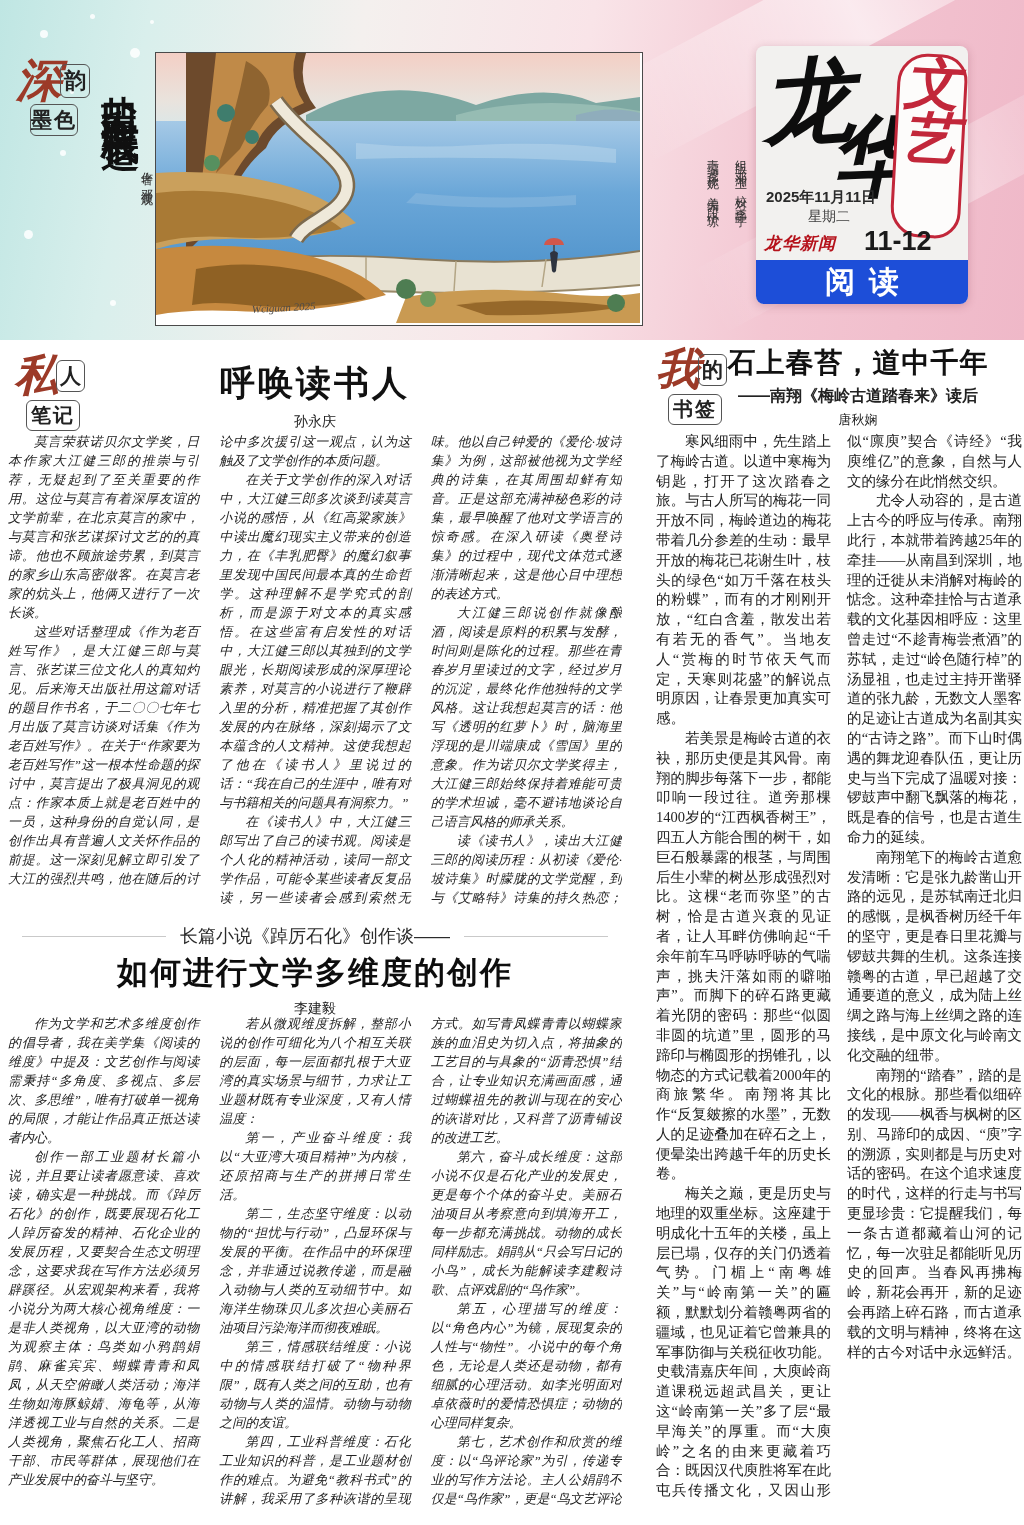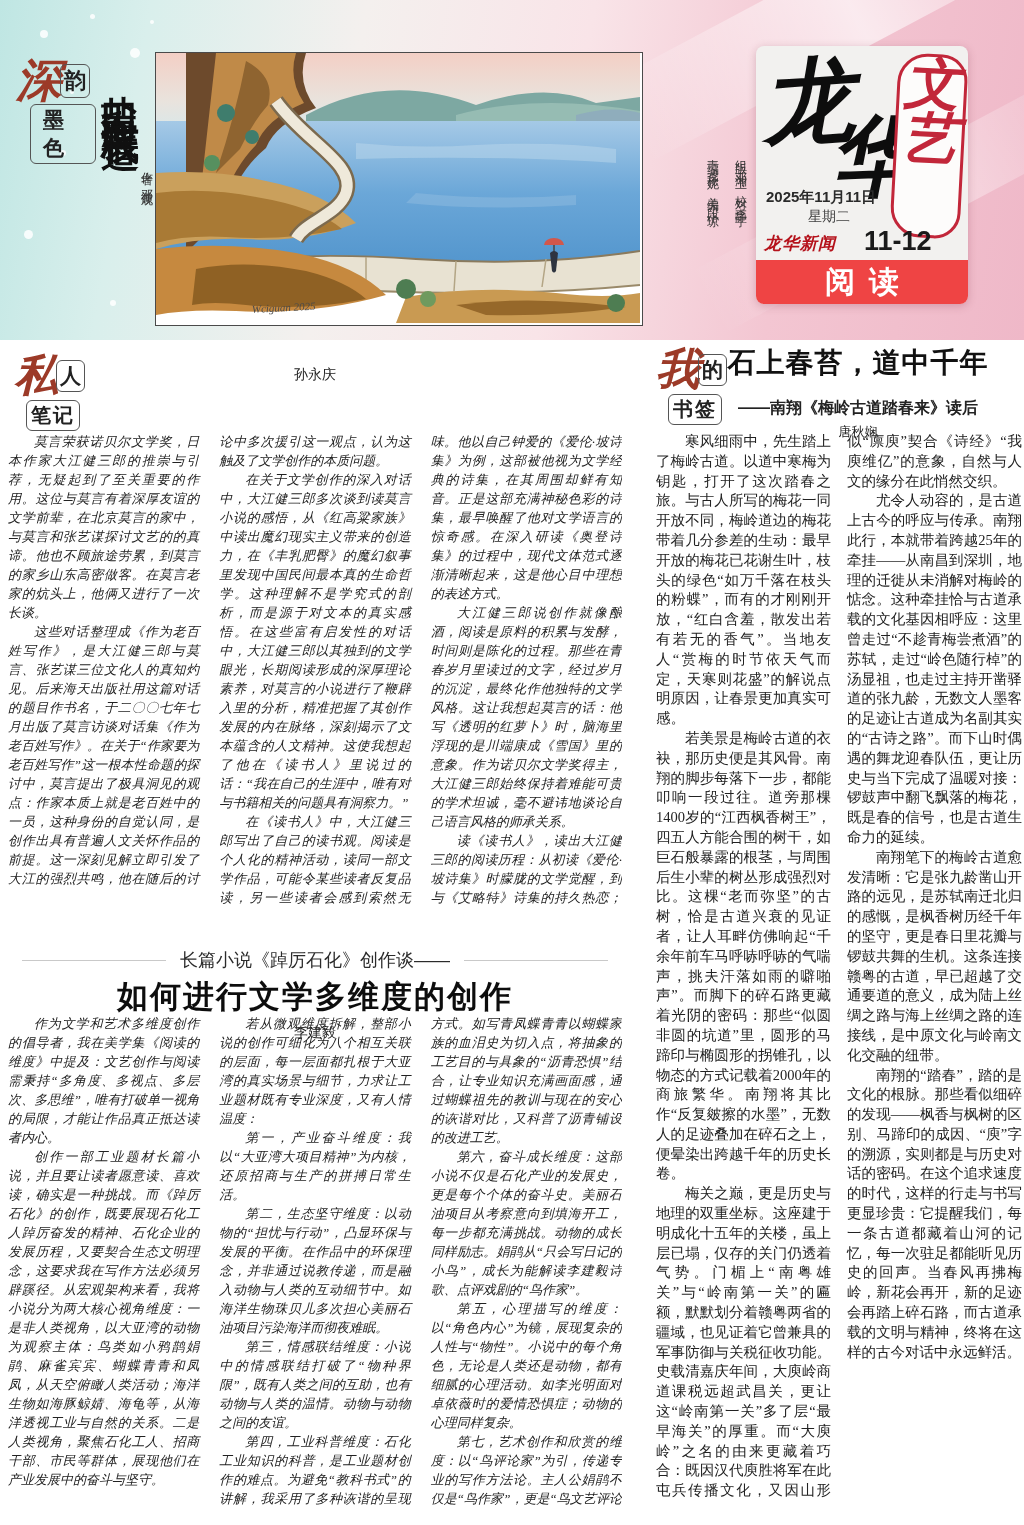--- a/index.html
+++ b/index.html
@@ -12,54 +12,54 @@
   .r1{left:600px;top:-40px;width:500px;height:90px;transform:rotate(-28deg);}
   .r2{left:680px;top:160px;width:460px;height:70px;transform:rotate(-28deg);opacity:.7;}
   .dot{position:absolute;border-radius:50%;background:#fff;opacity:.85;}
   .painting-frame{position:absolute;left:155px;top:52px;width:486px;height:272px;border:1px solid #4a4a4a;background:#fff;}
   .corner-badge{position:absolute;left:16px;top:58px;width:80px;height:90px;}
   .badge-script{font-style:italic;font-weight:bold;color:#9c3a28;position:absolute;}
   .cb-script{left:0;top:0;font-size:46px;line-height:1;}
   .cb-small{position:absolute;left:44px;top:6px;font-size:22px;font-weight:bold;color:#222;
             border:1px solid #555;border-radius:6px;padding:1px 3px;}
   .cb-box{position:absolute;left:14px;top:46px;font-size:21px;font-weight:bold;color:#222;
-          border:1px solid #555;border-radius:6px;padding:1px 12px;letter-spacing:2px;}
+          border:1px solid #555;border-radius:6px;padding:1px 0;letter-spacing:2px;}
   .vtitle{position:absolute;left:94px;top:64px;height:272px;writing-mode:vertical-rl;
           font-size:38px;font-weight:bold;letter-spacing:8px;color:#101010;}
   .vauthor{position:absolute;left:138px;top:162px;writing-mode:vertical-rl;font-size:12px;color:#333;letter-spacing:2px;}
   
   .masthead-panel{position:absolute;left:756px;top:46px;width:212px;height:258px;background:#f2f1ef;
                   border-radius:8px;box-shadow:0 2px 8px rgba(120,40,60,.25);}
   .brand-black{position:absolute;font-weight:bold;color:#0d0d0d;font-style:italic;font-family:"Liberation Serif",serif;}
   .bb1{left:6px;top:-6px;font-size:92px;transform:rotate(-4deg);}
   .bb2{left:74px;top:52px;font-size:88px;transform:rotate(-2deg);}
   .brand-red-blob{position:absolute;left:138px;top:8px;width:64px;height:178px;border:3px solid #c2273a;
                   border-radius:30px 26px 26px 30px;background:#fdfcfb;transform:rotate(3deg);text-align:center;}
   .brand-red-blob span{display:block;font-size:56px;line-height:.98;font-weight:bold;font-style:italic;color:#c2273a;}
   .mh-date{position:absolute;left:10px;top:142px;font-size:15px;font-weight:bold;color:#2a2a2a;font-family:"Liberation Sans",sans-serif;}
   .mh-weekday{position:absolute;left:52px;top:162px;font-size:14px;font-weight:normal;color:#404040;font-family:"Liberation Sans",sans-serif;}
   .mh-logo{position:absolute;left:8px;top:186px;font-size:17px;font-weight:bold;font-style:italic;color:#b5121b;letter-spacing:1px;}
   .mh-pages{position:absolute;left:108px;top:180px;font-size:27px;font-weight:bold;color:#1a1a1a;font-family:"Liberation Sans",sans-serif;}
-  .section-bar{position:absolute;left:0;bottom:0;width:100%;height:44px;background:#ef4444;border-radius:0 0 8px 8px;
+  .section-bar{position:absolute;left:0;bottom:0;width:100%;height:44px;background:#1d4ed8;border-radius:0 0 8px 8px;
                display:flex;align-items:center;justify-content:center;}
   .section-bar span{color:#fff;font-size:30px;font-weight:bold;letter-spacing:14px;text-indent:14px;}
   .credit{position:absolute;writing-mode:vertical-rl;font-size:12px;color:#333;letter-spacing:3px;height:170px;font-family:"Liberation Sans",sans-serif;}
   .cr1{left:732px;top:150px;} .cr2{left:704px;top:150px;}
   
   .badge{position:absolute;width:84px;height:84px;}
   .b-script{position:absolute;left:0;top:-2px;font-size:44px;line-height:1;font-style:italic;font-weight:bold;color:#9c3a28;}
   .b-small{position:absolute;left:42px;top:4px;font-size:21px;font-weight:bold;color:#222;
            border:1px solid #555;border-radius:6px;padding:1px 3px;}
   .b-box{position:absolute;left:12px;top:44px;font-size:20px;font-weight:bold;color:#222;
          border:1px solid #555;border-radius:6px;padding:1px 4px;letter-spacing:2px;}
   .head{position:absolute;text-align:center;}
   .h-title1{font-size:35px;font-weight:bold;letter-spacing:3px;color:#111;}
   .h-author{font-size:14px;color:#222;margin-top:6px;}
   .h-title2{font-size:28px;font-weight:bold;letter-spacing:1px;color:#111;}
-  .h-sub{font-size:16px;font-weight:bold;color:#222;margin-top:16px;font-family:"Liberation Sans",sans-serif;}
+  .h-sub{font-size:16px;font-weight:bold;color:#222;margin-top:4px;font-family:"Liberation Sans",sans-serif;}
   .h-author2{font-size:13px;color:#222;margin-top:4px;}
   .kicker{display:flex;align-items:center;font-size:18px;color:#2b2b2b;font-family:"Liberation Sans",sans-serif;}
   .kicker:before,.kicker:after{content:"";flex:1;border-top:1px solid #c9c9c9;margin:0 14px;}
   .h-title3{font-size:31px;font-weight:bold;letter-spacing:2px;color:#0d0d0d;margin-top:4px;}
   .body{position:absolute;column-fill:auto;overflow:hidden;text-align:justify;color:#222;}
   .body .para{margin:0;text-indent:2em;}
   .b-left{width:614px;column-count:3;column-gap:20px;font-size:13px;line-height:19px;font-style:italic;}
   .b-right{left:656px;width:366px;column-count:2;column-gap:16px;font-size:14.5px;line-height:19.8px;}
 </style>
 </head>
@@ -164,20 +164,21 @@
       </div>
     </div>
   </div>
 
   <div class="badge" style="left:14px;top:356px">
     <span class="b-script">私</span>
     <span class="b-small">人</span>
     <span class="b-box">笔记</span>
   </div>
   <div class="head" style="left:150px;top:360px;width:330px">
+    <div class="h-title1">呼唤读书人</div>
     <div class="h-author">孙永庆</div>
   </div>
   <div class="body b-left" style="left:8px;top:432px;height:492px">
       <p class="para">莫言荣获诺贝尔文学奖，日本作家大江健三郎的推崇与引荐，无疑起到了至关重要的作用。这位与莫言有着深厚友谊的文学前辈，在北京莫言的家中，与莫言和张艺谋探讨文艺的的真谛。他也不顾旅途劳累，到莫言的家乡山东高密做客。在莫言老家的炕头上，他俩又进行了一次长谈。</p>
       <p class="para">这些对话整理成《作为老百姓写作》，是大江健三郎与莫言、张艺谋三位文化人的真知灼见。后来海天出版社用这篇对话的题目作书名，于二〇〇七年七月出版了莫言访谈对话集《作为老百姓写作》。在关于“作家要为老百姓写作”这一根本性命题的探讨中，莫言提出了极具洞见的观点：作家本质上就是老百姓中的一员，这种身份的自觉认同，是创作出具有普遍人文关怀作品的前提。这一深刻见解立即引发了大江的强烈共鸣，他在随后的讨论中多次援引这一观点，认为这触及了文学创作的本质问题。</p>
       <p class="para">在关于文学创作的深入对话中，大江健三郎多次谈到读莫言小说的感悟，从《红高粱家族》中读出魔幻现实主义带来的创造力，在《丰乳肥臀》的魔幻叙事里发现中国民间最本真的生命哲学。这种理解不是学究式的剖析，而是源于对文本的真实感悟。在这些富有启发性的对话中，大江健三郎以其独到的文学眼光，长期阅读形成的深厚理论素养，对莫言的小说进行了鞭辟入里的分析，精准把握了其创作发展的内在脉络，深刻揭示了文本蕴含的人文精神。这使我想起了他在《读书人》里说过的话：“我在自己的生涯中，唯有对与书籍相关的问题具有洞察力。”</p>
       <p class="para">在《读书人》中，大江健三郎写出了自己的读书观。阅读是个人化的精神活动，读同一部文学作品，可能令某些读者反复品读，另一些读者会感到索然无味。他以自己钟爱的《爱伦·坡诗集》为例，这部被他视为文学经典的诗集，在其周围却鲜有知音。正是这部充满神秘色彩的诗集，最早唤醒了他对文学语言的惊奇感。在深入研读《奥登诗集》的过程中，现代文体范式逐渐清晰起来，这是他心目中理想的表述方式。</p>
       <p class="para">大江健三郎说创作就像酿酒，阅读是原料的积累与发酵，时间则是陈化的过程。那些在青春岁月里读过的文字，经过岁月的沉淀，最终化作他独特的文学风格。这让我想起莫言的话：他写《透明的红萝卜》时，脑海里浮现的是川端康成《雪国》里的意象。作为诺贝尔文学奖得主，大江健三郎始终保持着难能可贵的学术坦诚，毫不避讳地谈论自己语言风格的师承关系。</p>
       <p class="para">读《读书人》，读出大江健三郎的阅读历程：从初读《爱伦·坡诗集》时朦胧的文学觉醒，到与《艾略特》诗集的持久热恋；从《法国文艺复兴断章》中沐浴的人文主义光辉，到马克·吐温《哈克贝利·费恩历险记》里奔涌的自由精神，再到《鲁迅选集》迸射的思想光芒；这些跨越时空的文学经典，共同构筑了他作为“读书人”的精神原乡。</p>
     </div>
@@ -194,21 +195,21 @@
   </div>
   <div class="body b-right" style="top:432px;height:1086px">
       <p class="para">寒风细雨中，先生踏上了梅岭古道。以道中寒梅为钥匙，打开了这次踏春之旅。与古人所写的梅花一同开放不同，梅岭道边的梅花带着几分参差的生动：最早开放的梅花已花谢生叶，枝头的绿色“如万千落在枝头的粉蝶”，而有的才刚刚开放，“红白含羞，散发出若有若无的香气”。当地友人“赏梅的时节依天气而定，天寒则花盛”的解说点明原因，让春景更加真实可感。</p>
       <p class="para">若美景是梅岭古道的衣袂，那历史便是其风骨。南翔的脚步每落下一步，都能叩响一段过往。道旁那棵1400岁的“江西枫香树王”，四五人方能合围的树干，如巨石般暴露的根茎，与周围后生小辈的树丛形成强烈对比。这棵“老而弥坚”的古树，恰是古道兴衰的见证者，让人耳畔仿佛响起“千余年前车马呼哧呼哧的气喘声，挑夫汗落如雨的噼啪声”。而脚下的碎石路更藏着光阴的密码：那些“似圆非圆的坑道”里，圆形的马蹄印与椭圆形的拐锥孔，以物态的方式记载着2000年的商旅繁华。南翔将其比作“反复皴擦的水墨”，无数人的足迹叠加在碎石之上，便晕染出跨越千年的历史长卷。</p>
       <p class="para">梅关之巅，更是历史与地理的双重坐标。这座建于明成化十五年的关楼，虽上层已塌，仅存的关门仍透着气势。门楣上“南粤雄关”与“岭南第一关”的匾额，默默划分着赣粤两省的疆域，也见证着它曾兼具的军事防御与关税征收功能。史载清嘉庆年间，大庾岭商道课税远超武昌关，更让这“岭南第一关”多了层“最早海关”的厚重。而“大庾岭”之名的由来更藏着巧合：既因汉代庾胜将军在此屯兵传播文化，又因山形似“廪庾”契合《诗经》“我庾维亿”的意象，自然与人文的缘分在此悄然交织。</p>
       <p class="para">尤令人动容的，是古道上古今的呼应与传承。南翔此行，本就带着跨越25年的牵挂——从南昌到深圳，地理的迁徙从未消解对梅岭的惦念。这种牵挂恰与古道承载的文化基因相呼应：这里曾走过“不趁青梅尝煮酒”的苏轼，走过“岭色随行棹”的汤显祖，也走过主持开凿驿道的张九龄，无数文人墨客的足迹让古道成为名副其实的“古诗之路”。而下山时偶遇的舞龙迎春队伍，更让历史与当下完成了温暖对接：锣鼓声中翻飞飘落的梅花，既是春的信号，也是古道生命力的延续。</p>
       <p class="para">南翔笔下的梅岭古道愈发清晰：它是张九龄凿山开路的远见，是苏轼南迁北归的感慨，是枫香树历经千年的坚守，更是春日里花瓣与锣鼓共舞的生机。这条连接赣粤的古道，早已超越了交通要道的意义，成为陆上丝绸之路与海上丝绸之路的连接线，是中原文化与岭南文化交融的纽带。</p>
       <p class="para">南翔的“踏春”，踏的是文化的根脉。那些看似细碎的发现——枫香与枫树的区别、马蹄印的成因、“庾”字的溯源，实则都是与历史对话的密码。在这个追求速度的时代，这样的行走与书写更显珍贵：它提醒我们，每一条古道都藏着山河的记忆，每一次驻足都能听见历史的回声。当春风再拂梅岭，新花会再开，新的足迹会再踏上碎石路，而古道承载的文明与精神，终将在这样的古今对话中永远鲜活。</p>
     </div>
 
-  <div class="head" style="left:8px;top:948px;width:614px">
+  <div class="head" style="left:8px;top:924px;width:614px">
     <div class="kicker">
         <span>长篇小说《踔厉石化》创作谈——</span>
       </div>
     <div class="h-title3">如何进行文学多维度的创作</div>
     <div class="h-author">李建毅</div>
   </div>
   <div class="body b-left" style="left:8px;top:1014px;height:504px">
       <p class="para">作为文学和艺术多维度创作的倡导者，我在美学集《阅读的维度》中提及：文艺创作与阅读需秉持“多角度、多视点、多层次、多思维”，唯有打破单一视角的局限，才能让作品真正抵达读者内心。</p>
       <p class="para">创作一部工业题材长篇小说，并且要让读者愿意读、喜欢读，确实是一种挑战。而《踔厉石化》的创作，既要展现石化工人踔厉奋发的精神、石化企业的发展历程，又要契合生态文明理念，这要求我在写作方法必须另辟蹊径。从宏观架构来看，我将小说分为两大核心视角维度：一是非人类视角，以大亚湾的动物为观察主体：鸟类如小鸦鹊娟鹃、麻雀宾宾、蝴蝶青青和凤凤，从天空俯瞰人类活动；海洋生物如海豚鲸婧、海龟等，从海洋透视工业与自然的关系。二是人类视角，聚焦石化工人、招商干部、市民等群体，展现他们在产业发展中的奋斗与坚守。</p>
       <p class="para">若从微观维度拆解，整部小说的创作可细化为八个相互关联的层面，每一层面都扎根于大亚湾的真实场景与细节，力求让工业题材既有专业深度，又有人情温度：</p>

